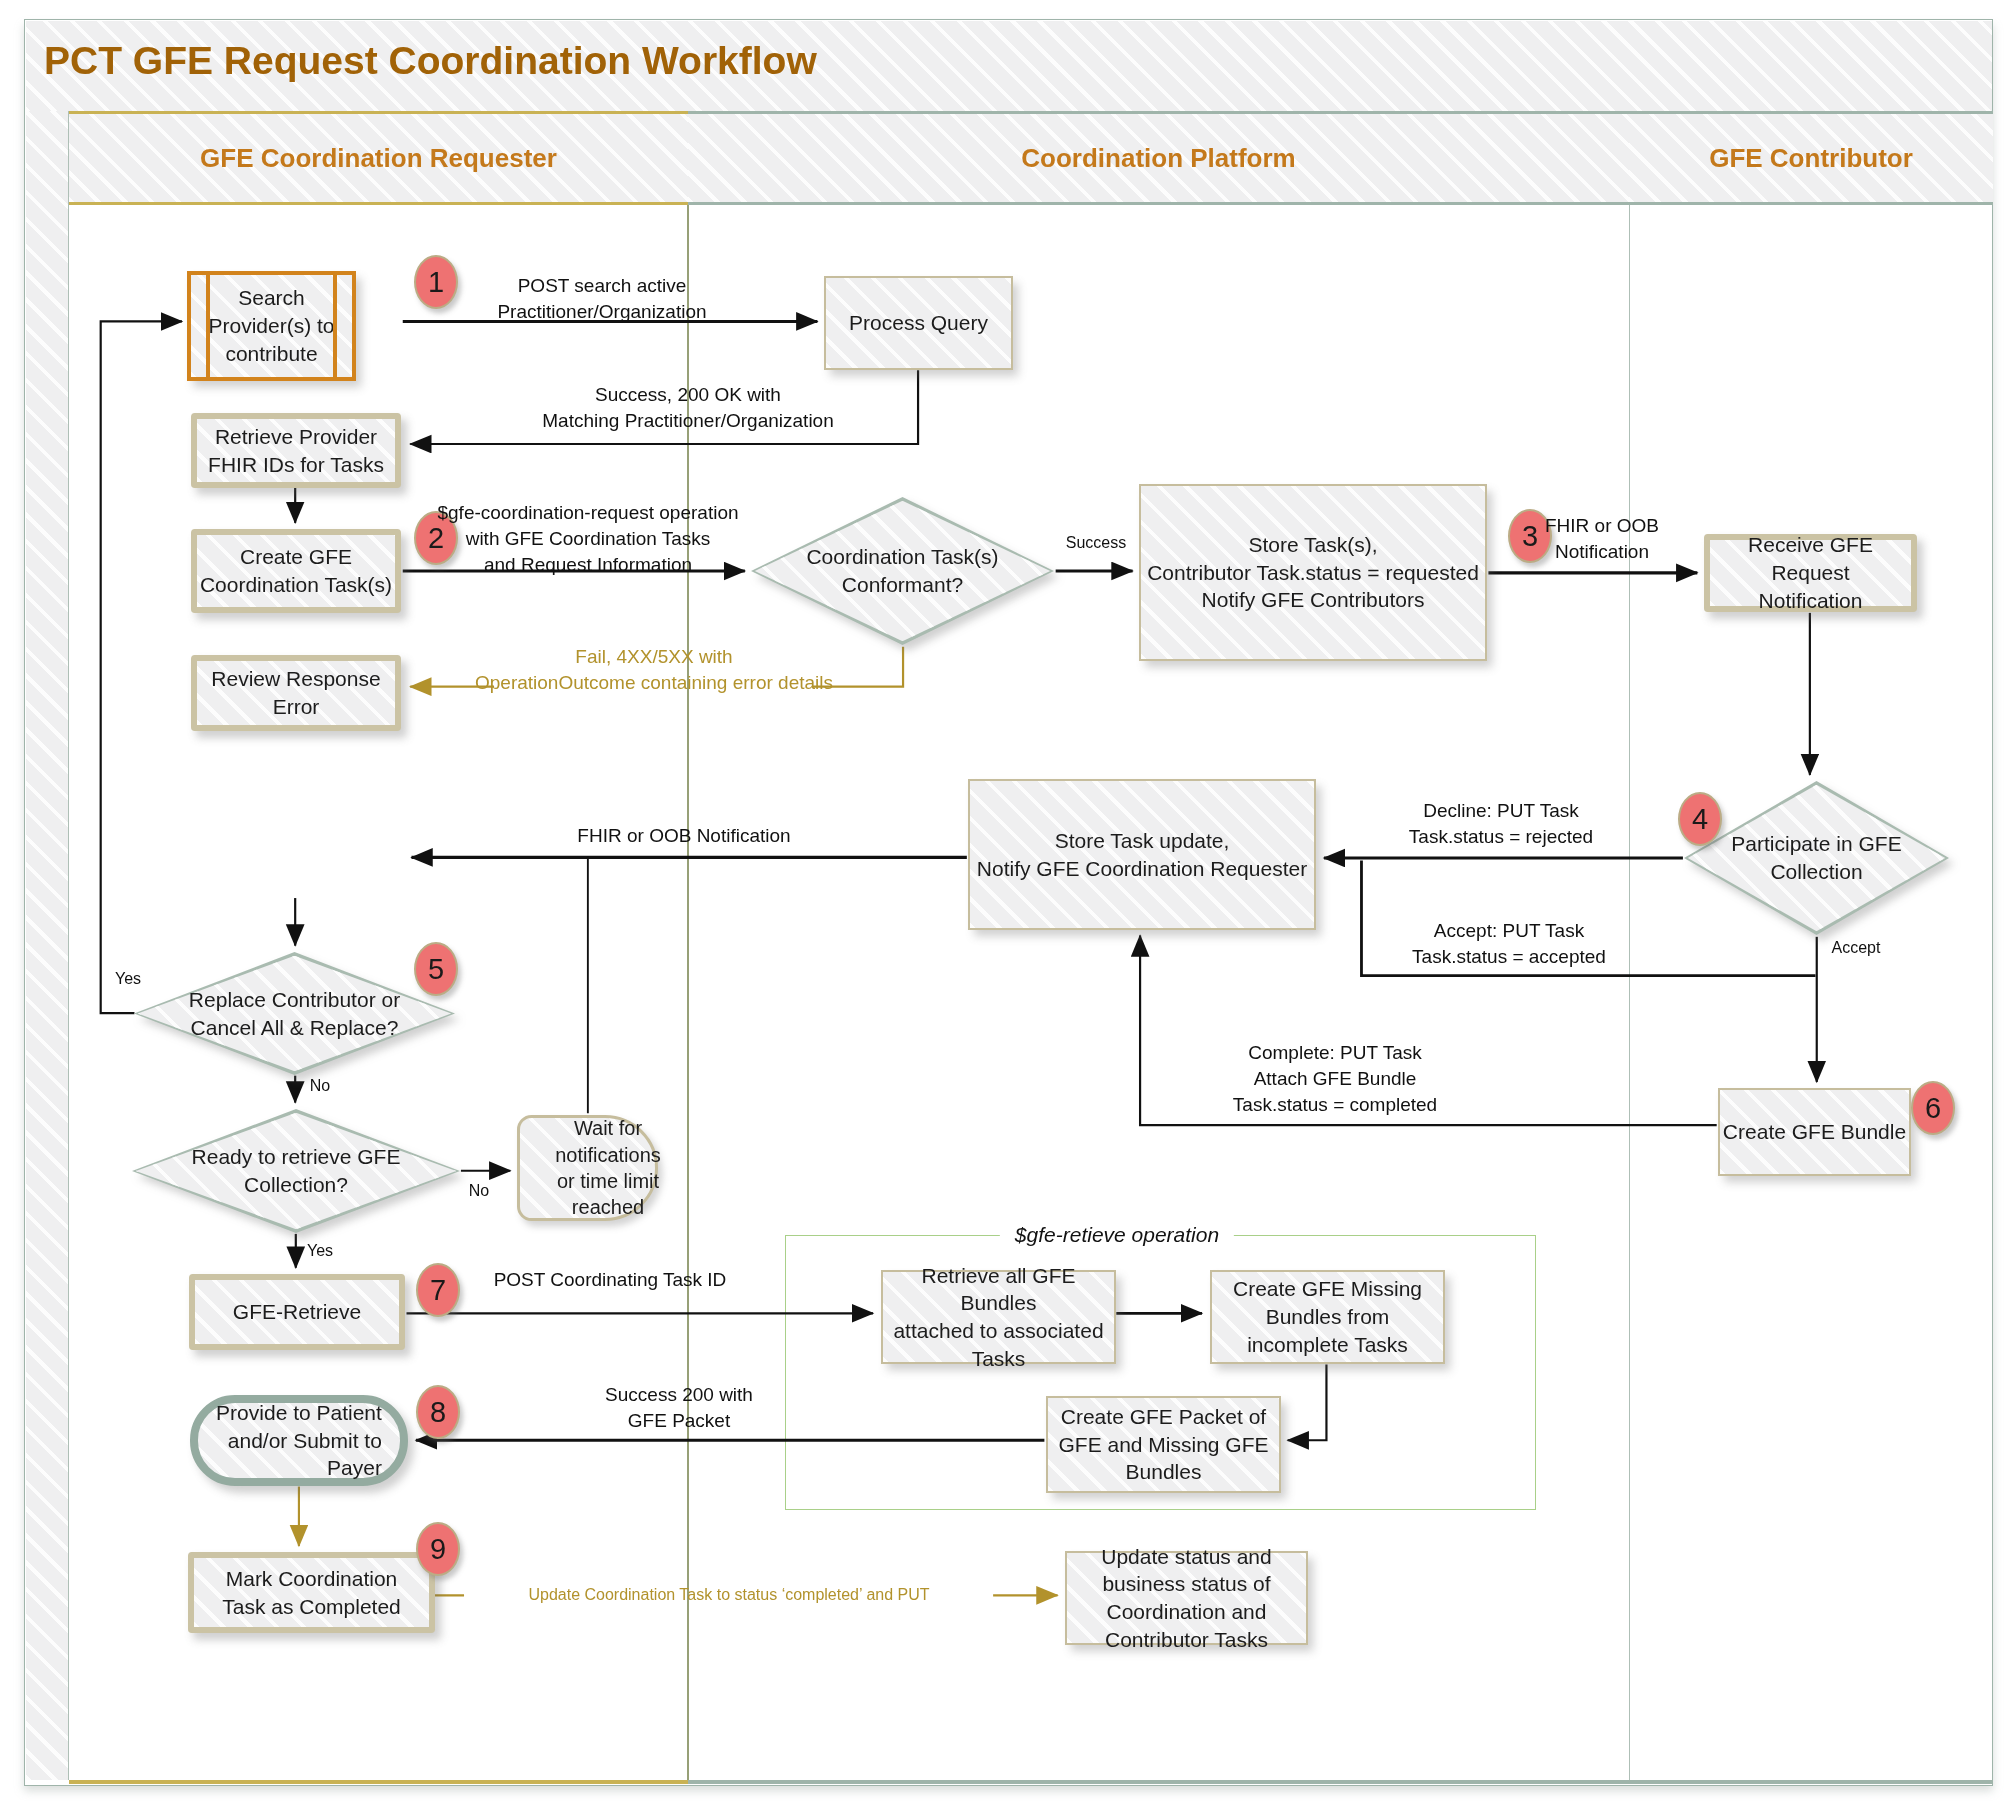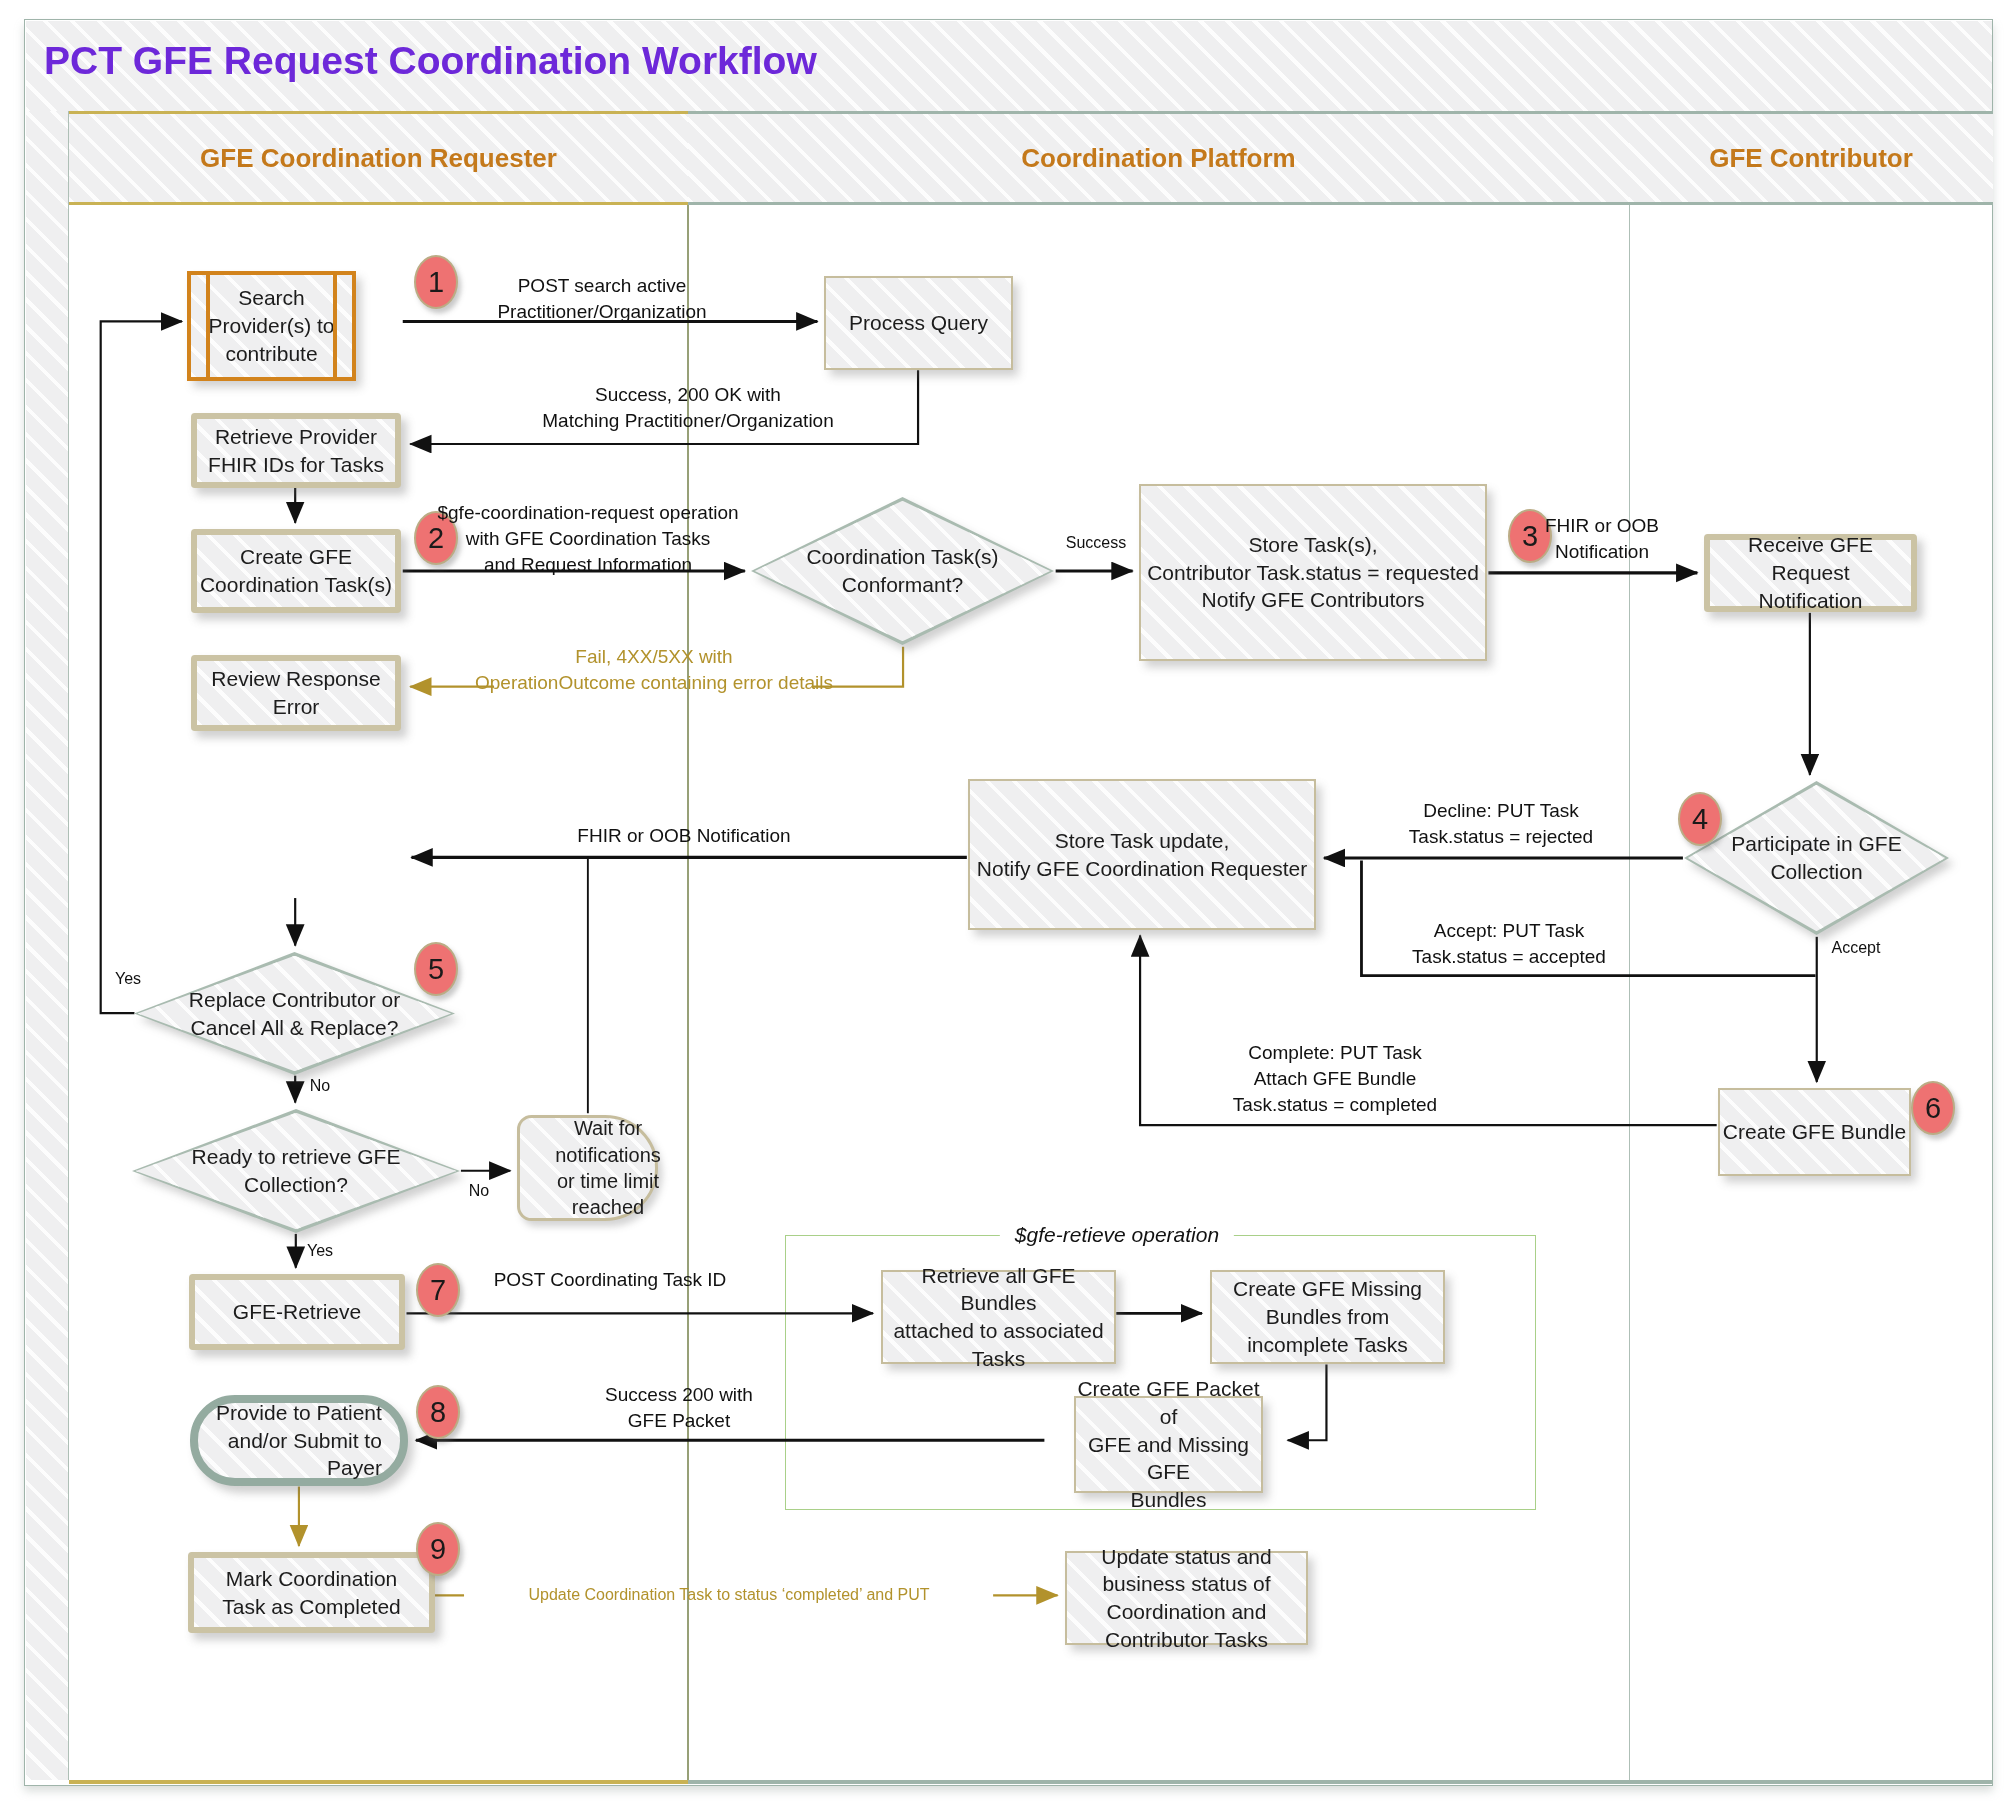--- a/index.html
+++ b/index.html
@@ -2,21 +2,21 @@
 <html style="font-size:10px"><head>
 <meta charset="utf-8">
 <style>
   html,body{margin:0;padding:0;background:#ffffff;}
   #canvas{position:relative;width:2015px;height:1813px;background:#ffffff;overflow:hidden;
           font-family:"Liberation Sans",sans-serif;color:#1c1c1c;}
   .abs{position:absolute;}
   .hatch{background-color:#efeff0;
          background-image:repeating-linear-gradient(45deg, rgba(255,255,255,.85) 0 3.8px, rgba(0,0,0,0) 3.8px 19px);}
   .frame{border:1.9px solid #9FB4AA;box-shadow:0 6.3px 8.8px rgba(150,160,155,.35);}
-  .page-title{font-size:39px;font-weight:bold;color:#6d28d9;white-space:nowrap;}
+  .page-title{font-size:39px;font-weight:bold;color:#a16207;white-space:nowrap;}
   .laneheader{display:flex;align-items:center;justify-content:center;
               font-weight:bold;font-size:26px;color:#C4791B;box-sizing:border-box;}
   .lane-gold{border-top:3.8px solid #C9B254;border-bottom:3.8px solid #C9B254;}
   .lane-gray{border-top:3.1px solid #9FB4AA;border-bottom:3.1px solid #9FB4AA;}
   .box{position:absolute;display:flex;align-items:center;justify-content:center;text-align:center;
        font-size:21px;line-height:1.32;white-space:pre-line;box-sizing:border-box;
        box-shadow:5.6px 6.9px 8.8px rgba(100,100,100,.30);}
   .thin{border:2.5px solid #C6BD9D;}
   .thick{border:6.3px solid #CBC3A4;border-radius:3.8px;}
   .orange{border:4.4px solid #D2831C;}
@@ -182,21 +182,21 @@
   <div class="box hatch thin" style="left:881px;top:1270px;width:235px;height:94px;">
     <span>Retrieve all GFE Bundles
 attached to associated
 Tasks</span>
   </div>
   <div class="box hatch thin" style="left:1210px;top:1270px;width:235px;height:94px;">
     <span>Create GFE Missing
 Bundles from
 incomplete Tasks</span>
   </div>
-  <div class="box hatch thin" style="left:1046px;top:1396px;width:189px;height:97px;margin-left:28px;">
+  <div class="box hatch thin" style="left:1046px;top:1396px;width:235px;height:97px;">
     <span>Create GFE Packet of
 GFE and Missing GFE
 Bundles</span>
   </div>
   <div class="box hatch thin" style="left:1065px;top:1551px;width:243px;height:94px;">
     <span>Update status and
 business status of
 Coordination and
 Contributor Tasks</span>
   </div>

